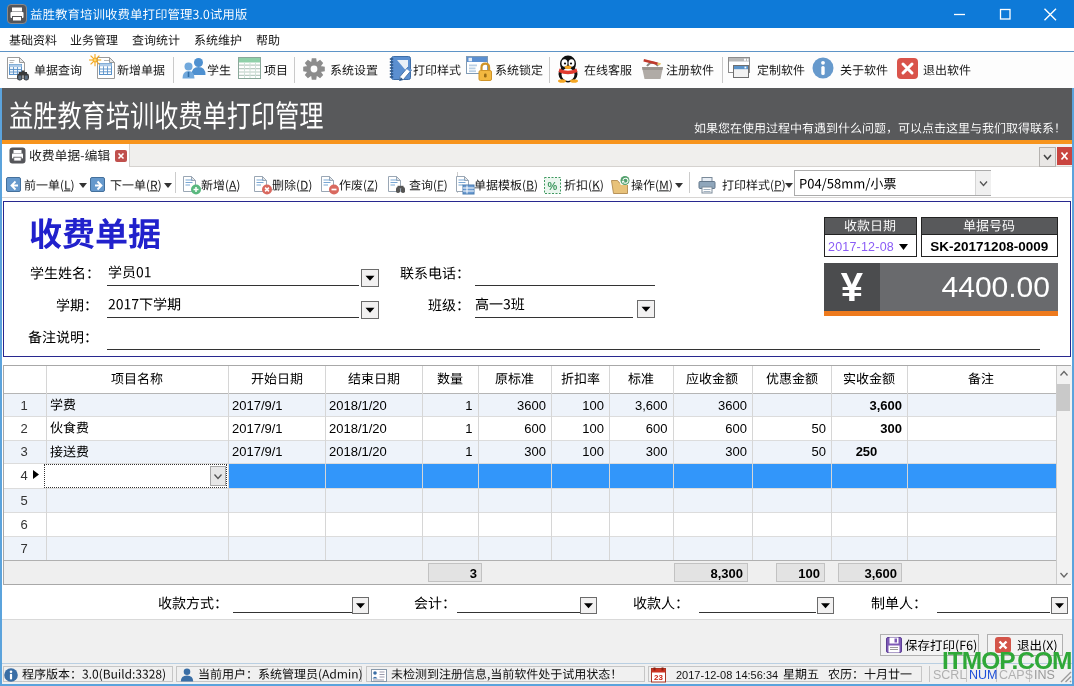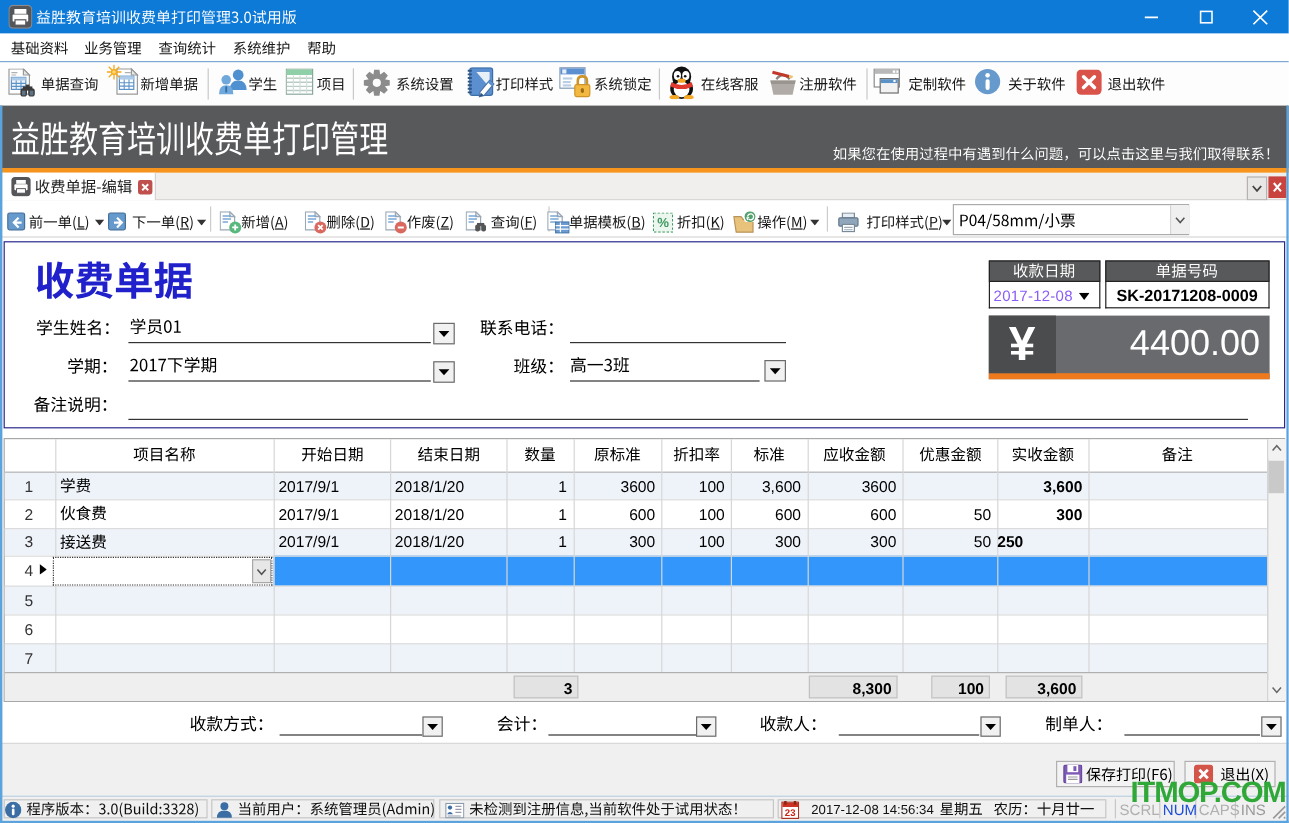--- a/index.html
+++ b/index.html
@@ -1073,21 +1073,21 @@
       </g>
     </svg>
     <div style="position:absolute;left:232.0px;top:444.3px;font:13px 'Liberation Sans';color:#000">2017/9/1</div>
     <div style="position:absolute;left:329.0px;top:444.3px;font:13px 'Liberation Sans';color:#000">2018/1/20</div>
     <div style="position:absolute;left:422.0px;top:444.3px;width:50.5px;text-align:right;font:13px 'Liberation Sans';color:#000">1</div>
     <div style="position:absolute;left:477.5px;top:444.3px;width:68.5px;text-align:right;font:13px 'Liberation Sans';color:#000">300</div>
     <div style="position:absolute;left:551.0px;top:444.3px;width:53.0px;text-align:right;font:13px 'Liberation Sans';color:#000">100</div>
     <div style="position:absolute;left:609.0px;top:444.3px;width:58.5px;text-align:right;font:13px 'Liberation Sans';color:#000">300</div>
     <div style="position:absolute;left:672.5px;top:444.3px;width:74.5px;text-align:right;font:13px 'Liberation Sans';color:#000">300</div>
     <div style="position:absolute;left:752.0px;top:444.3px;width:74.0px;text-align:right;font:13px 'Liberation Sans';color:#000">50</div>
-    <div style="position:absolute;left:831.0px;top:444.3px;width:71.0px;text-align:left;font:bold 13px 'Liberation Sans';color:#000">250</div>
+    <div style="position:absolute;left:831.0px;top:444.3px;width:71.0px;text-align:center;font:bold 13px 'Liberation Sans';color:#000">250</div>
     <div style="position:absolute;left:44px;top:464px;width:183px;height:23.5px;background:#ffffff;border:1px dotted #333;box-sizing:border-box"></div>
     <div style="position:absolute;left:209.5px;top:465.5px;width:16.5px;height:20.5px;background:#e7e7e7;border:1px solid #a8a8a8;box-sizing:border-box"><svg width="14" height="18" viewBox="0 0 14 18">
         <path d="M3.5 7.5 l3.5 4 3.5 -4" fill="none" stroke="#555" stroke-width="1.3"></path>
       </svg></div>
     <div style="position:absolute;left:428.0px;top:562.5px;width:54.0px;height:19px;background:#e3e3e3;border:1px solid #c2c2c2;box-sizing:border-box"></div>
     <div style="position:absolute;left:428.0px;top:565.5px;width:49.0px;text-align:right;font:bold 13px 'Liberation Sans';color:#000">3</div>
     <div style="position:absolute;left:674.0px;top:562.5px;width:74.0px;height:19px;background:#e3e3e3;border:1px solid #c2c2c2;box-sizing:border-box"></div>
     <div style="position:absolute;left:674.0px;top:565.5px;width:69.0px;text-align:right;font:bold 13px 'Liberation Sans';color:#000">8,300</div>
     <div style="position:absolute;left:776.0px;top:562.5px;width:49.0px;height:19px;background:#e3e3e3;border:1px solid #c2c2c2;box-sizing:border-box"></div>
     <div style="position:absolute;left:776.0px;top:565.5px;width:44.0px;text-align:right;font:bold 13px 'Liberation Sans';color:#000">100</div>

